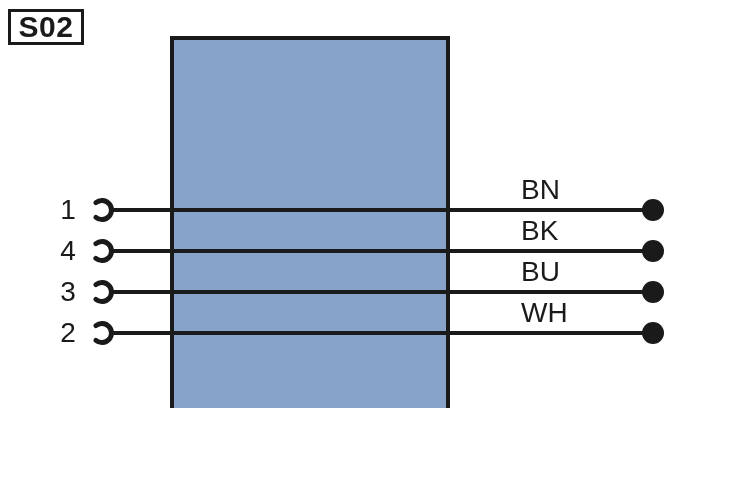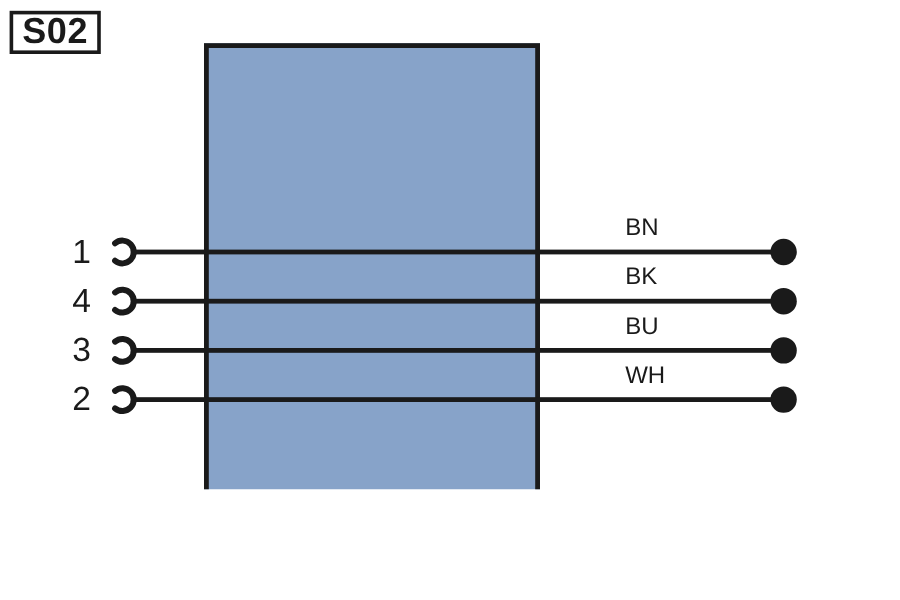--- a/index.html
+++ b/index.html
@@ -82,21 +82,21 @@
     top: -2px;
     width: 544px;
     height: 4px;
     background: var(--ink);
   }
   .wire-label {
     position: absolute;
     left: 521px;
     top: -34px;
     height: 28px;
-    font-size: 20px;
+    font-size: 28px;
     line-height: 28px;
     white-space: nowrap;
   }
   .endpoint-dot {
     position: absolute;
     left: 642px;
     top: -11px;
     width: 22px;
     height: 22px;
     border-radius: 50%;

